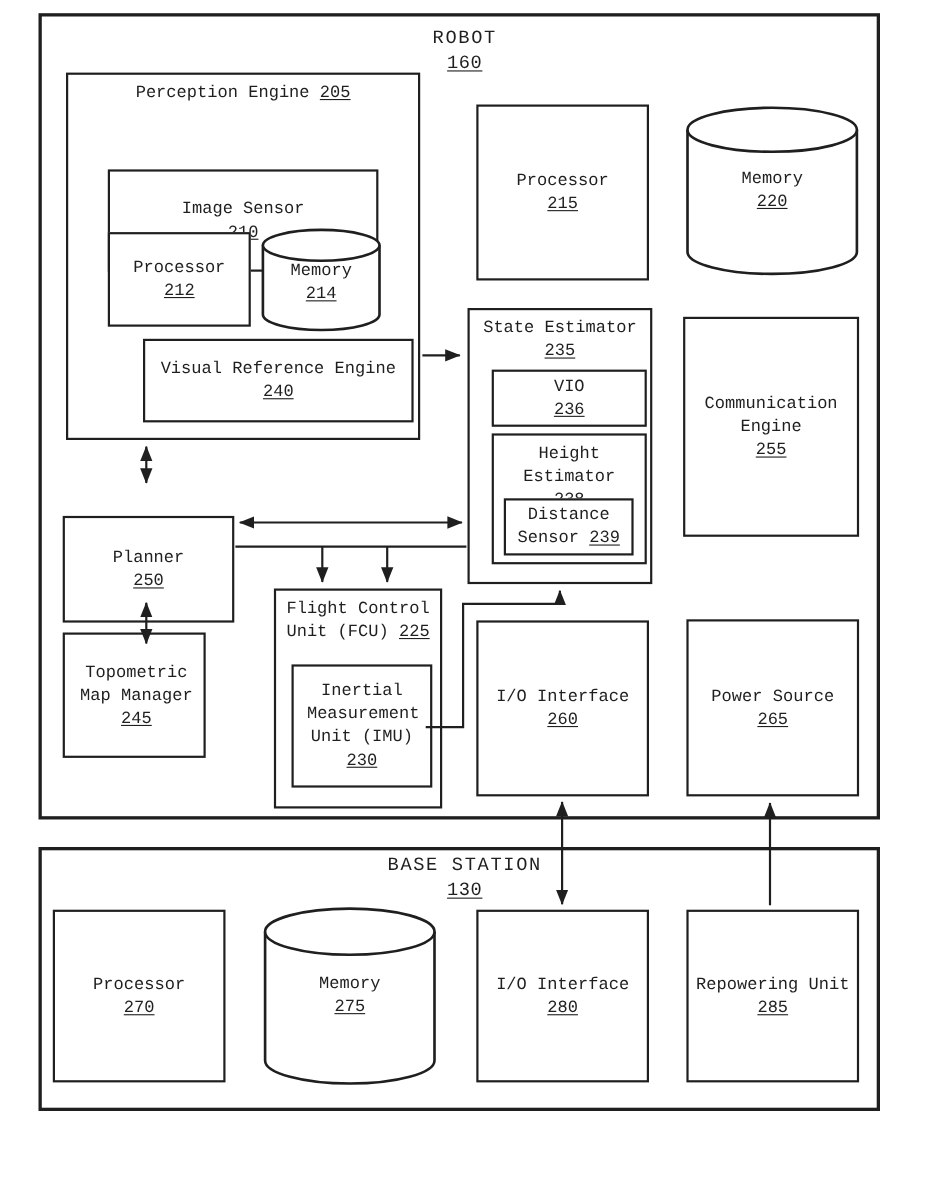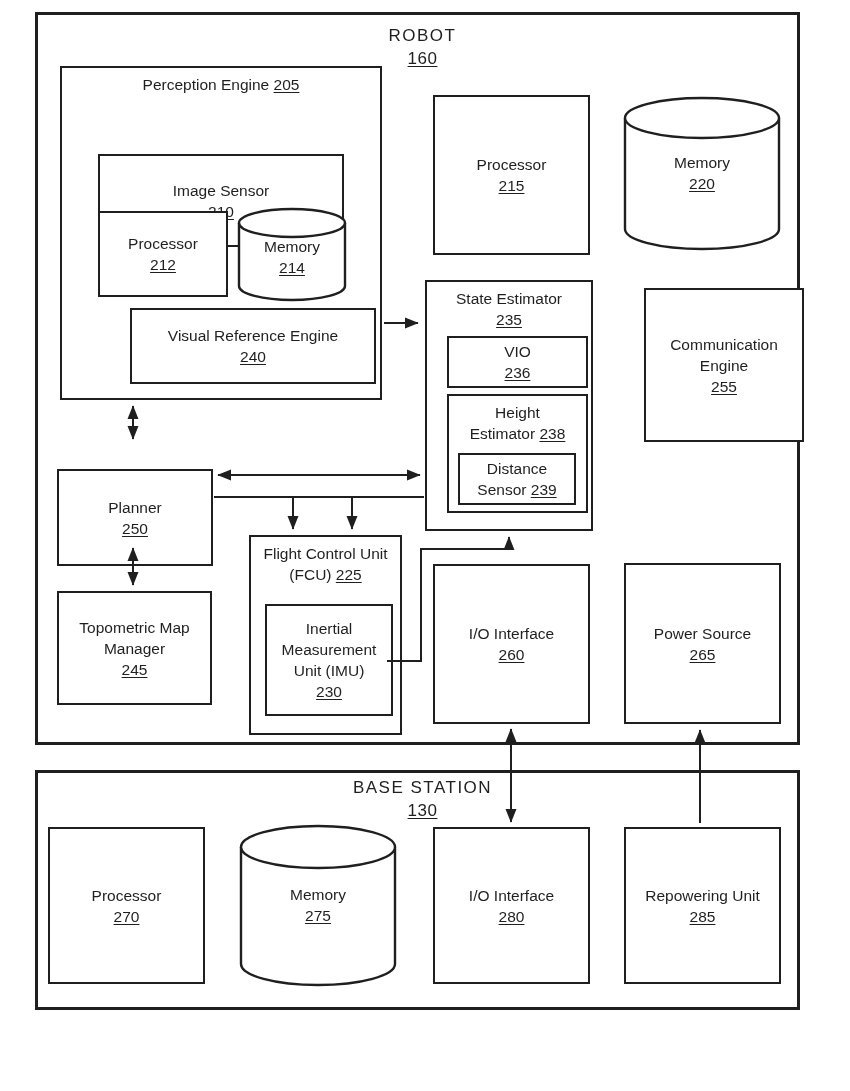--- a/index.html
+++ b/index.html
@@ -1,18 +1,18 @@
 <!DOCTYPE html>
 <html style="--ink: #1f1f1f; --paper: #ffffff;"><head>
 <meta charset="utf-8">
 <style>
   :root { --ink:#1f1f1f; --paper:#ffffff; }
   html,body { margin:0; padding:0; background:var(--paper); }
   #canvas { position:relative; width:850px; height:1091px; background:var(--paper);
-            font-family:Liberation Sans, sans-serif; color:var(--ink); overflow:hidden; }
+            font-family:Liberation Mono, monospace; color:var(--ink); overflow:hidden; }
   .box { position:absolute; border:2.4px solid var(--ink); background:var(--paper); box-sizing:border-box; }
   .outerbox { border-width:3.2px; background:transparent; }
   .center { display:flex; flex-direction:column; align-items:center; justify-content:center; }
   .lbl { font-size:15.5px; line-height:21px; text-align:center; color:var(--ink); }
   .ref { text-decoration:underline; text-underline-offset:2px; }
   .blk { display:block; }
   .toplabel { position:absolute; left:0; right:0; top:6px; text-align:center; }
   .sect-title { position:absolute; text-align:center; font-size:17px; line-height:23px; letter-spacing:1.5px; }
   .sect-title .ref { letter-spacing:0.5px; }
   .cyl { position:absolute; }
@@ -118,21 +118,21 @@
     </div>
   </div>
 
   <div class="box center" style="left:458px; top:453px; width:118px; height:52px;">
     <div class="lbl w-dist">
       <span>Distance Sensor</span>
       <span class="ref">239</span>
     </div>
   </div>
 
-  <div class="box center" style="left:644px; top:288px; width:160px; height:154px;">
+  <div class="box center" style="left:621px; top:288px; width:160px; height:200px;">
     <div class="lbl w-comm">
       <span>Communication Engine</span>
       <span class="ref blk">255</span>
     </div>
   </div>
 
   <div class="box center" style="left:57px; top:445px; width:156px; height:97px;margin-top:24px;">
     <div class="lbl">
       <span>Planner</span>
       <span class="ref blk">250</span>
@@ -146,21 +146,21 @@
     </div>
   </div>
 
   <div class="box center" style="left:265px; top:604px; width:128px; height:112px;">
     <div class="lbl w-imu">
       <span>Inertial Measurement Unit (IMU)</span>
       <span class="ref blk">230</span>
     </div>
   </div>
 
-  <div class="box center" style="left:57px; top:591px; width:155px; height:114px;">
+  <div class="box center" style="left:57px; top:575px; width:130px; height:114px;">
     <div class="lbl w-topo">
       <span>Topometric Map Manager</span>
       <span class="ref blk">245</span>
     </div>
   </div>
 
   <div class="box center" style="left:433px; top:564px; width:157px; height:160px;">
     <div class="lbl">
       <span>I/O Interface</span>
       <span class="ref blk">260</span>

